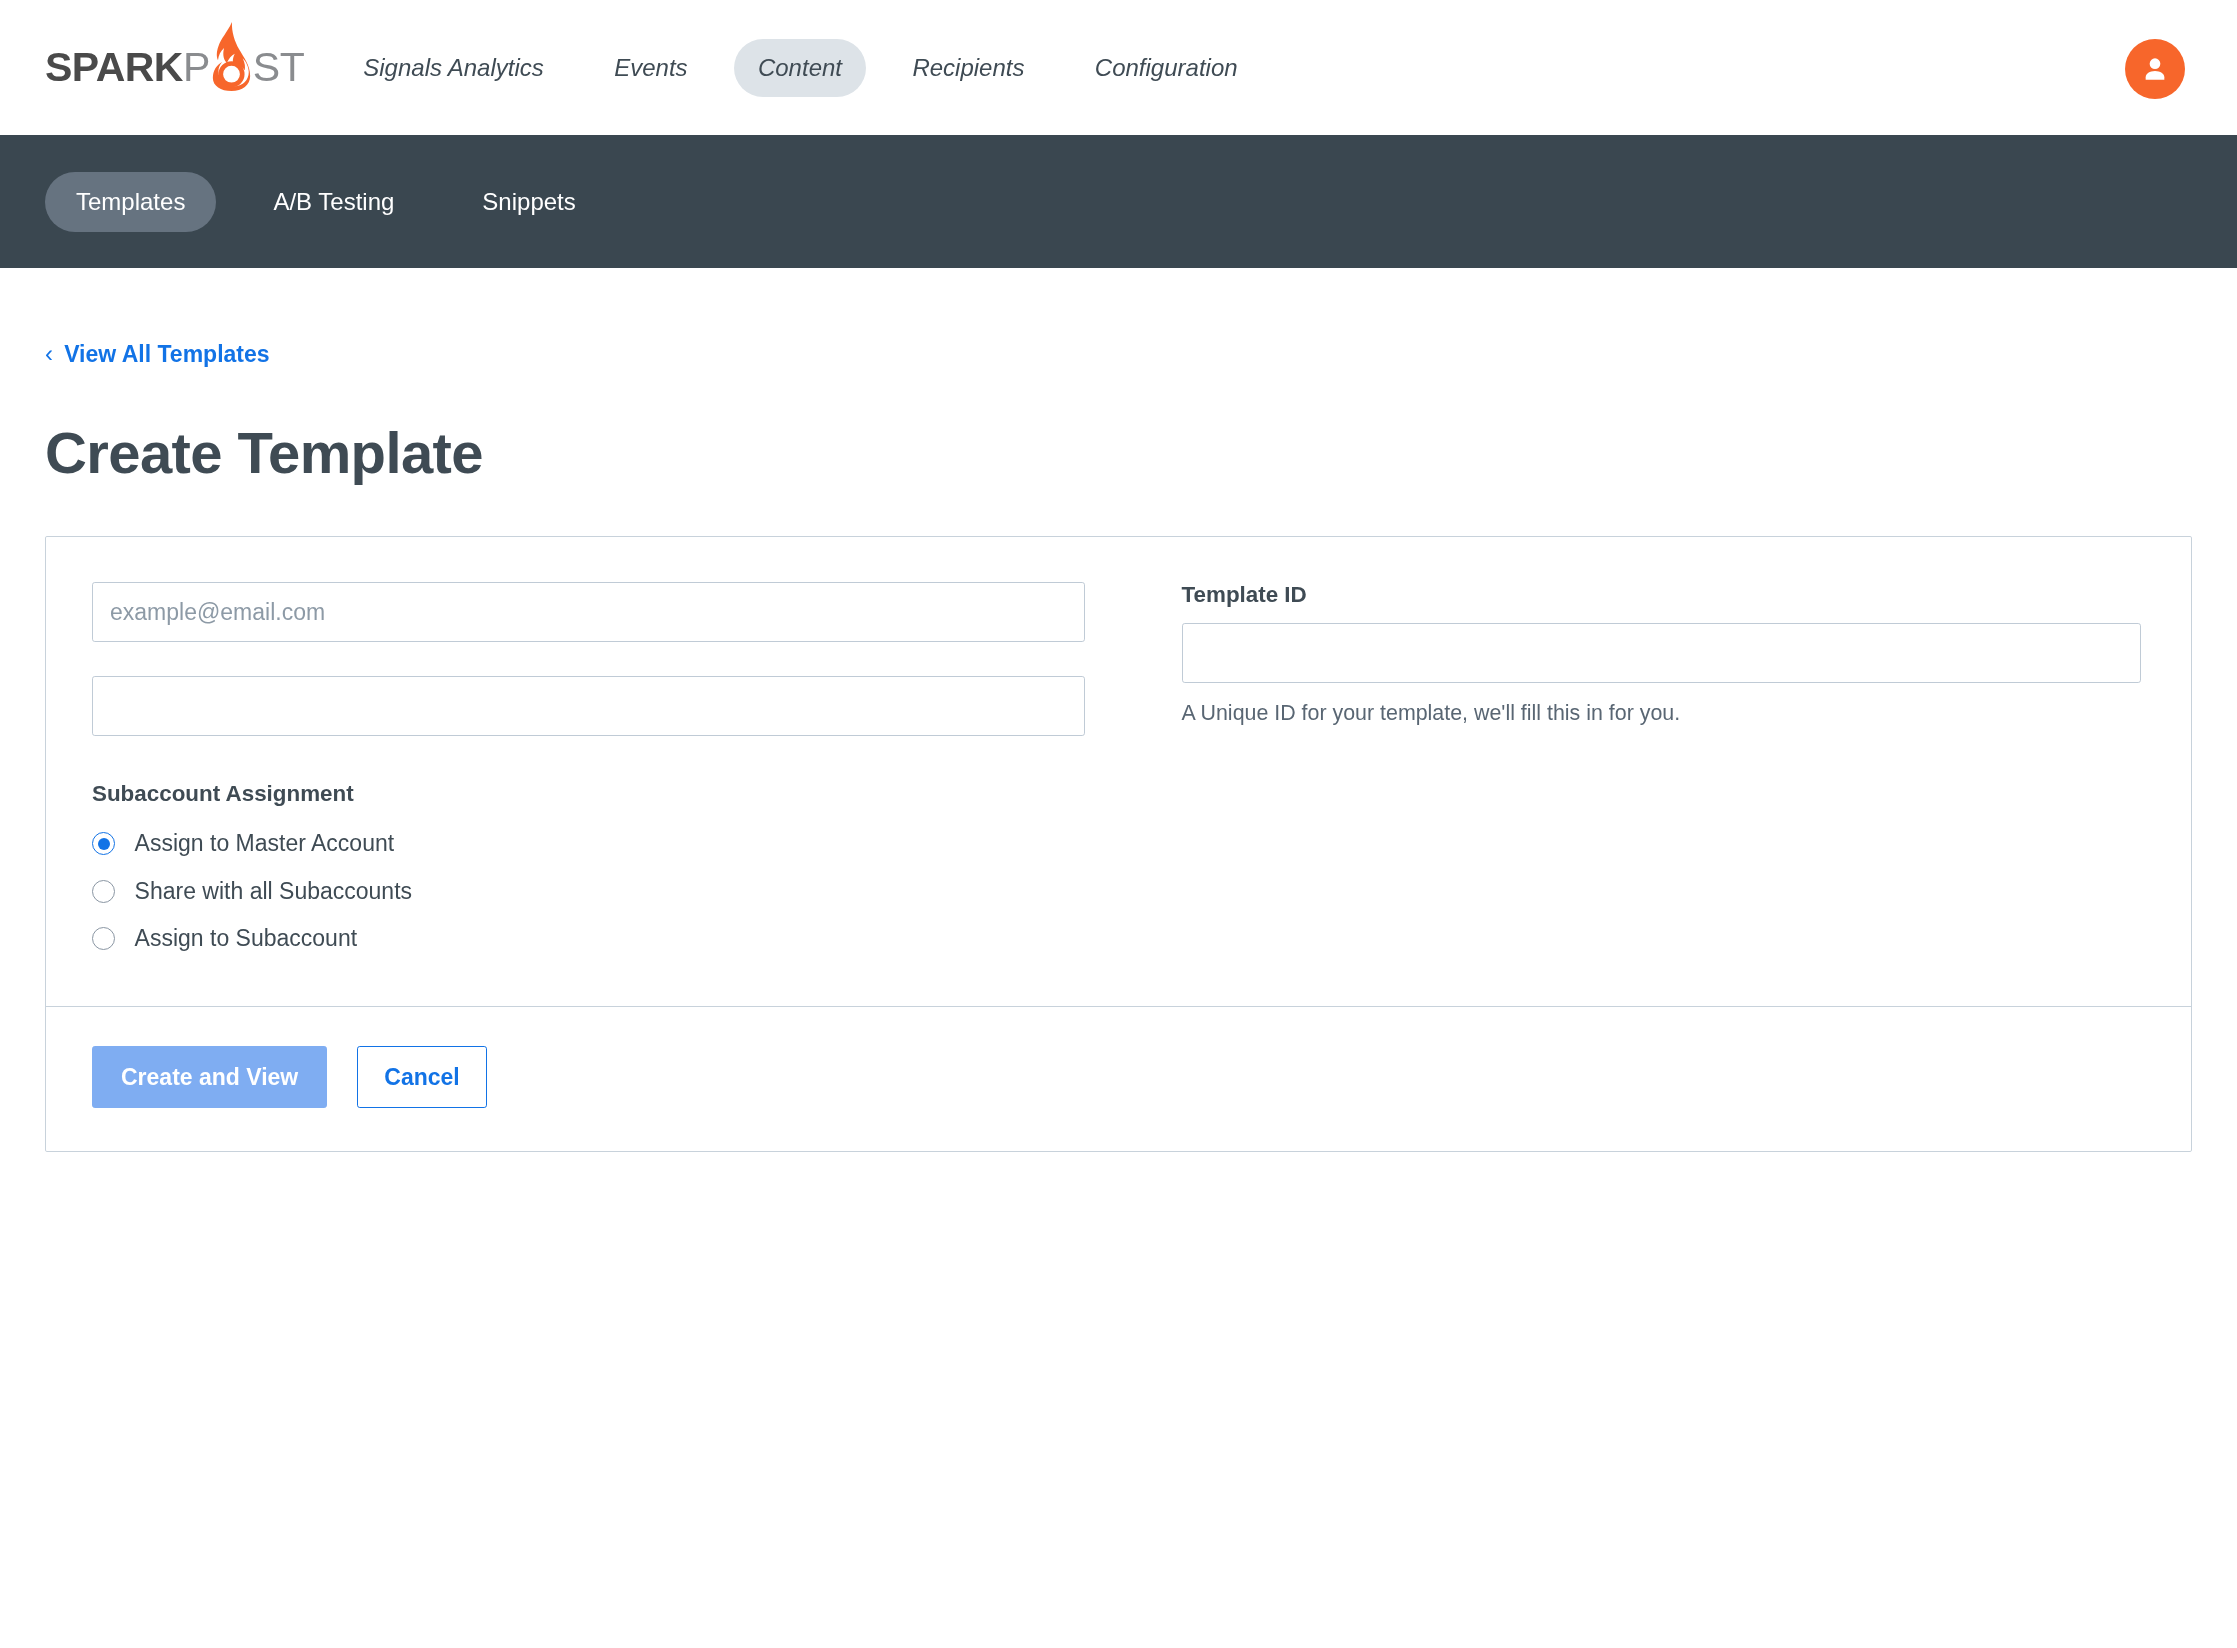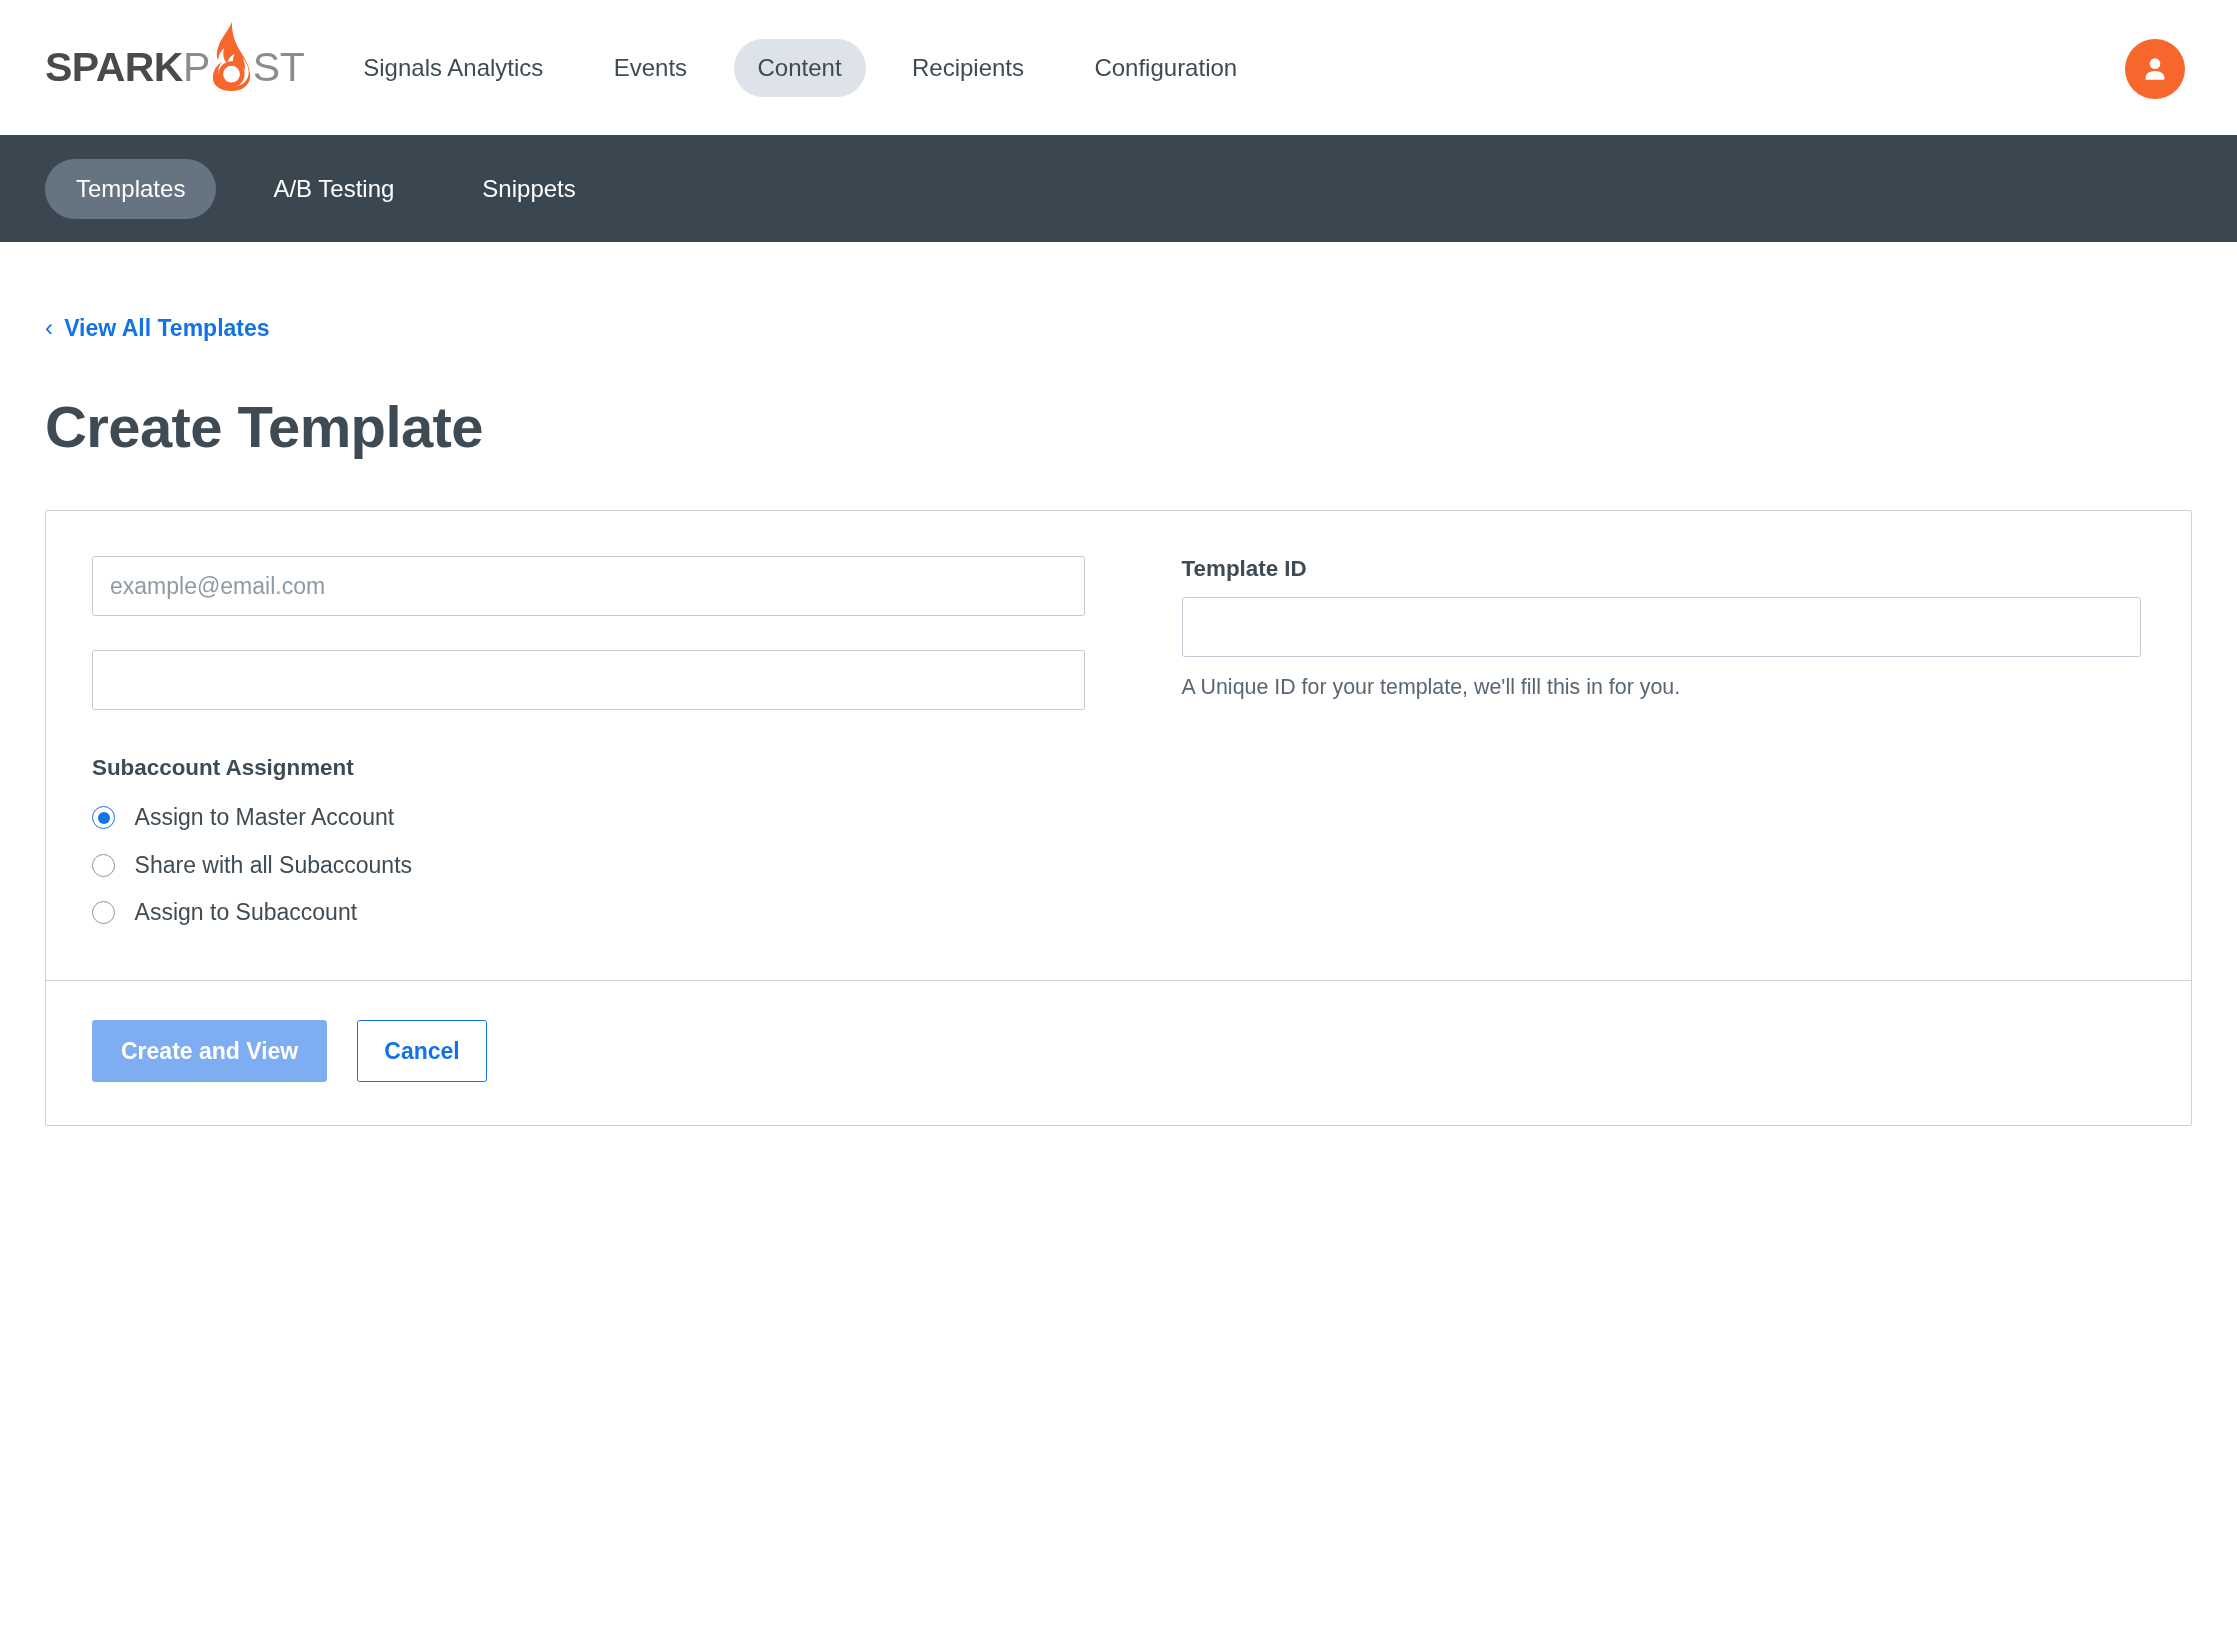--- a/index.html
+++ b/index.html
@@ -50,20 +50,21 @@
     align-items: center;
     gap: 0px;
   }
   .navitem {
     font-size: 24px;
     color: #3f4b54;
     padding: 15px 24px;
     border-radius: 37px;
     white-space: nowrap;
     cursor: pointer;
+    font-style: italic;
   }
   .navitem + .navitem { margin-left: 22.4px; }
   .navitem.active {
     background: #dde3e8;
     color: #3f4b54;
   }
 
   .avatar {
     position: absolute;
     right: 52px;
@@ -73,21 +74,21 @@
     background: #f7662b;
     display: flex;
     align-items: center;
     justify-content: center;
     cursor: pointer;
   }
 
   
   .subnav {
     background: #3a4750;
-    height: 107px;
+    height: 133px;
     display: flex;
     align-items: center;
     padding: 0 45px;
   }
   .subtab {
     font-size: 24px;
     color: #ffffff;
     padding: 16px 31px;
     border-radius: 37px;
     cursor: pointer;

